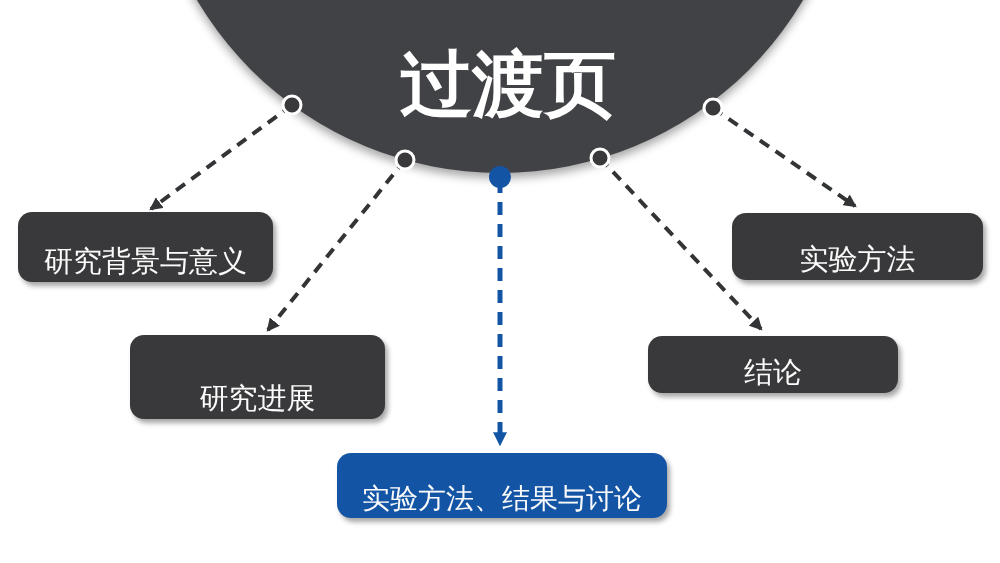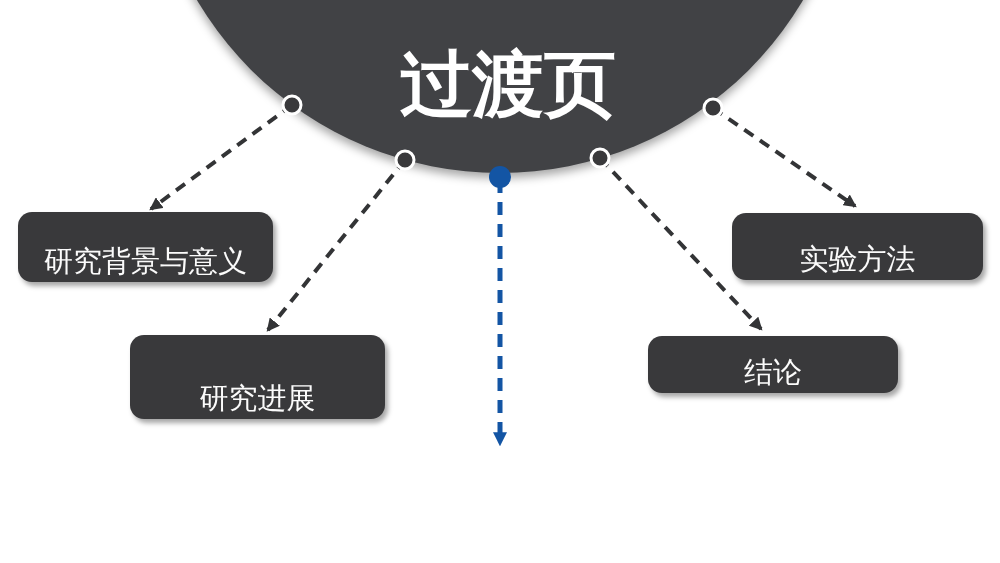--- a/index.html
+++ b/index.html
@@ -126,20 +126,23 @@
   <h1 class="slide-title">过渡页</h1>
 
   <div class="node" id="node-background">
     <span>研究背景与意义</span>
   </div>
 
   <div class="node" id="node-progress">
     <span>研究进展</span>
   </div>
 
+  <div class="node node--accent" id="node-methods">
+    <span>实验方法、结果与讨论</span>
+  </div>
 
   <div class="node" id="node-conclusion">
     <span>结论</span>
   </div>
 
   <div class="node" id="node-summary">
     <span>实验方法</span>
   </div>
 
 </div>

